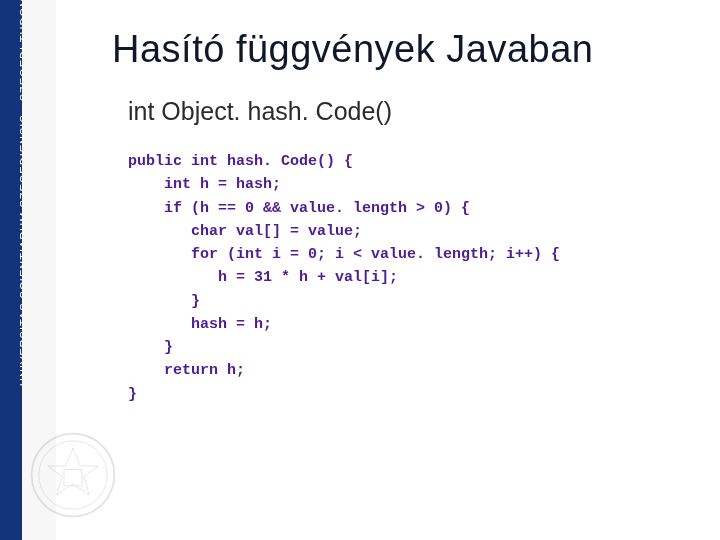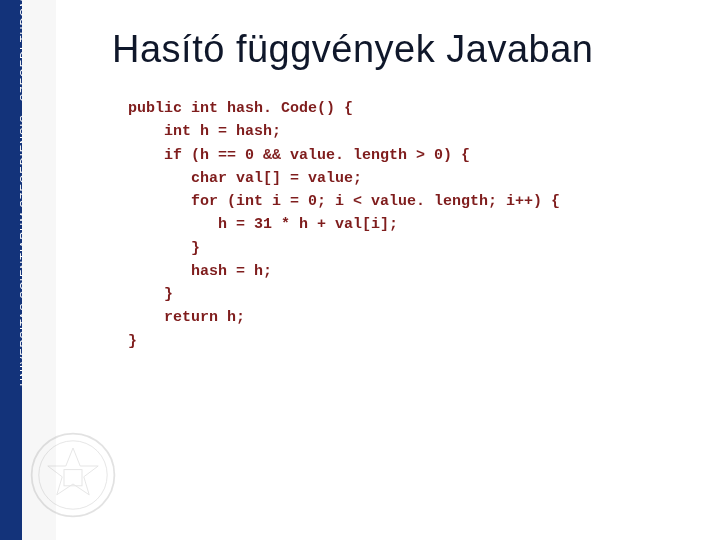--- a/index.html
+++ b/index.html
@@ -79,21 +79,21 @@
   .subtitle {
     font-size: 25px;
     color: #2b2b2b;
     font-weight: 400;
     margin: 0 0 24px 16px;
   }
   .code {
     font-family: Consolas, "Courier New", monospace;
     font-size: 15px;
     line-height: 1.55;
-    color: #7f1d1d;
+    color: #4c1d95;
     white-space: pre;
     margin-left: 16px;
     font-weight: bold;
   }
 </style>
 </head>
 <body>
 
 <div class="slide">
 
@@ -108,20 +108,21 @@
     <svg viewBox="0 0 100 100">
       <circle cx="50" cy="50" r="46" fill="none" stroke="#666" stroke-width="2"></circle>
       <circle cx="50" cy="50" r="38" fill="none" stroke="#666" stroke-width="1"></circle>
       <path d="M50 20 L58 40 L78 40 L62 52 L68 72 L50 60 L32 72 L38 52 L22 40 L42 40 Z" fill="none" stroke="#666" stroke-width="1"></path>
       <rect x="40" y="44" width="20" height="18" fill="none" stroke="#666" stroke-width="1"></rect>
     </svg>
   </div>
 
   <div class="content">
     <h1 class="title">Hasító függvények Javaban</h1>
+    <h2 class="subtitle">int Object. hash. Code()</h2>
     <div class="code">public int hash. Code() {
     int h = hash;
     if (h == 0 &amp;&amp; value. length &gt; 0) {
        char val[] = value;
        for (int i = 0; i &lt; value. length; i++) {
           h = 31 * h + val[i];
        }
        hash = h;
     }
     return h;

